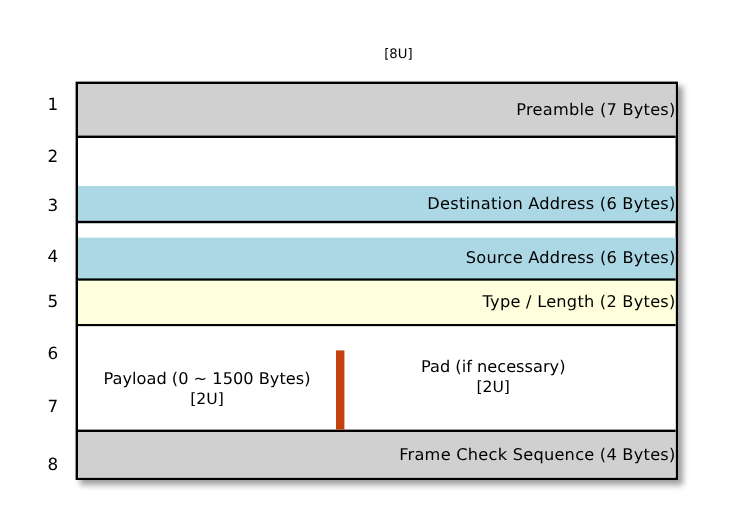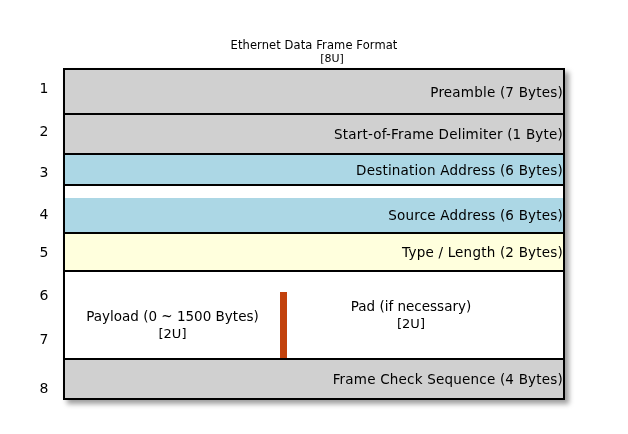--- a/index.html
+++ b/index.html
@@ -120,44 +120,40 @@
     width: 28px;
     text-align: center;
     font-size: 14px;
     line-height: 16px;
   }
 </style>
 </head>
 <body>
 
 <div id="title-block">
-  <span id="title-main">Ethernet Data Frame Format</span>
   <span id="title-sub">[8U]</span>
 </div>
 
 <div id="row-numbers">
   <div class="row-number" style="top:12px;">1</div>
   <div class="row-number" style="top:55px;">2</div>
   <div class="row-number" style="top:96px;">3</div>
   <div class="row-number" style="top:138px;">4</div>
   <div class="row-number" style="top:176px;">5</div>
   <div class="row-number" style="top:219px;">6</div>
   <div class="row-number" style="top:263px;">7</div>
   <div class="row-number" style="top:312px;">8</div>
 </div>
 
 <div id="frame-diagram">
 
   <div class="frame-row fill-gray" style="top:0px; height:45px;">
     <span class="row-label">Preamble (7 Bytes)</span>
   </div>
 
-  <div class="frame-row fill-gray" style="top:45px; height:40px;">
-    <span class="row-label">Start-of-Frame Delimiter (1 Byte)</span>
-  </div>
 
   <div class="frame-row fill-blue" style="top:85px; height:31px;">
     <span class="row-label">Destination Address (6 Bytes)</span>
   </div>
 
   <div class="frame-row fill-blue" style="top:128px; height:36px;padding-left:40px;">
     <span class="row-label">Source Address (6 Bytes)</span>
   </div>
 
   <div class="frame-row fill-yellow" style="top:164px; height:38px;">

